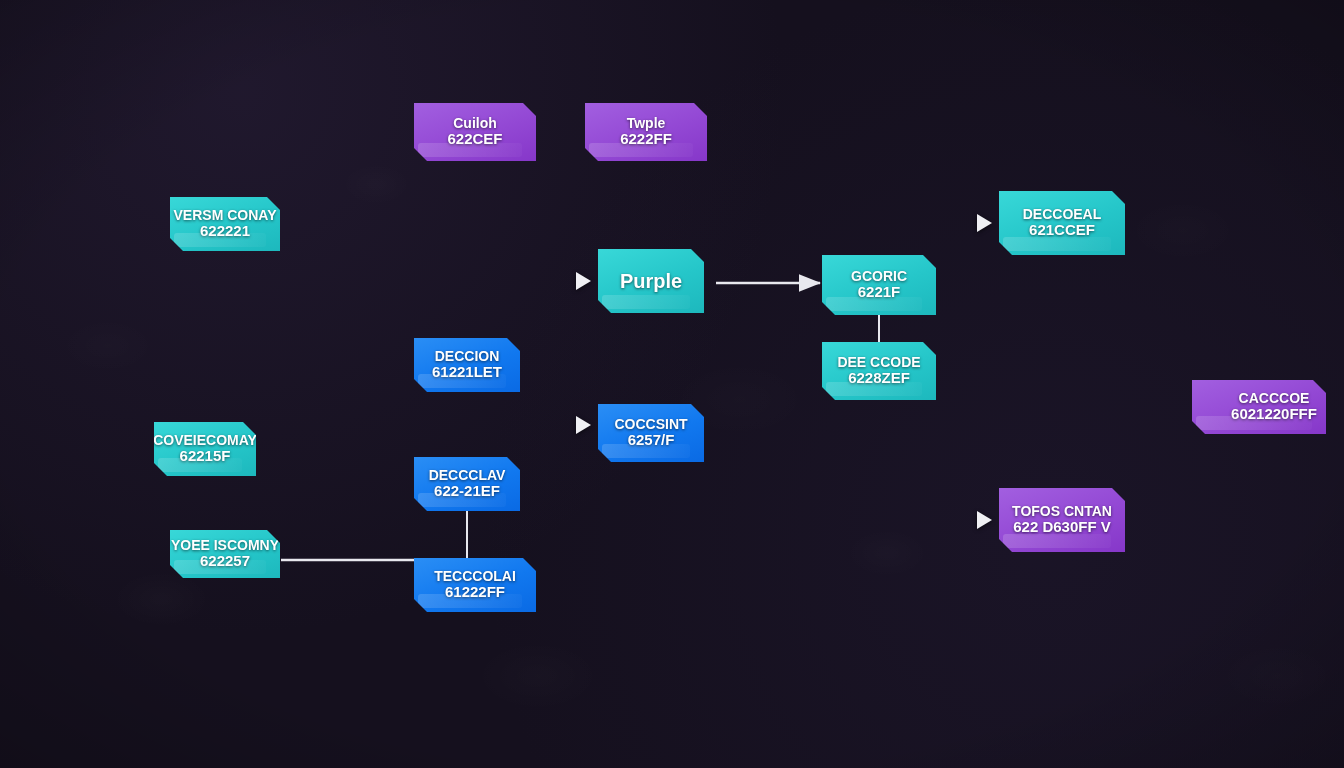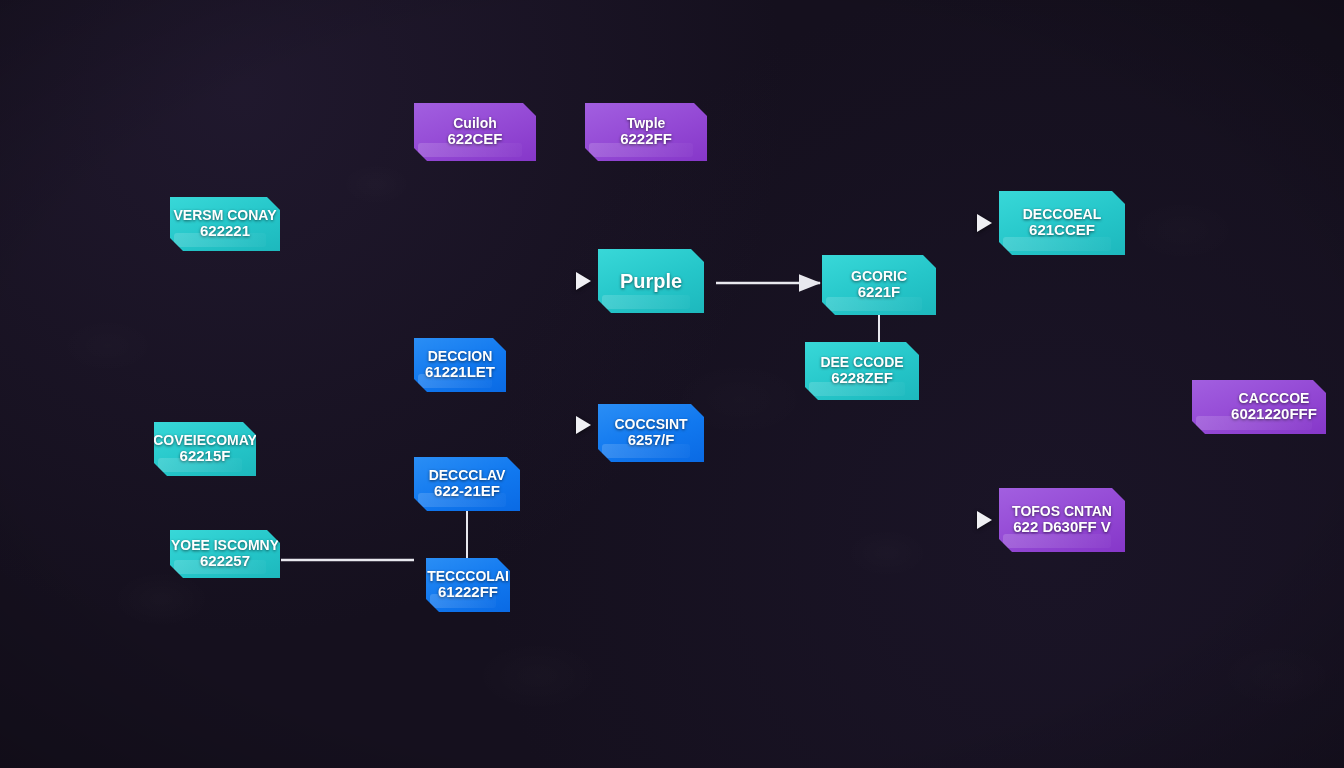--- a/index.html
+++ b/index.html
@@ -122,26 +122,26 @@
       <div class="marker" style="left: 576px; top: 272px;"></div>
       <div class="node t-teal" style="left: 598px; top: 249px; width: 106px; height: 64px;">
         <div class="single">Purple</div>
         <div class="sheen"></div>
       </div>
       <div class="node t-teal" style="left: 822px; top: 255px; width: 114px; height: 60px;">
         <div class="l1">GCORIC</div>
         <div class="l2">6221F</div>
         <div class="sheen"></div>
       </div>
-      <div class="node t-teal" style="left: 805px; top: 342px; width: 114px; height: 58px;">
+      <div class="node t-teal" style="left: 822px; top: 342px; width: 114px; height: 58px;">
         <div class="l1">DEE CCODE</div>
         <div class="l2">6228ZEF</div>
         <div class="sheen"></div>
       </div>
-      <div class="node t-blue" style="left: 414px; top: 338px; width: 92px; height: 54px;">
+      <div class="node t-blue" style="left: 414px; top: 338px; width: 106px; height: 54px;">
         <div class="l1">DECCION</div>
         <div class="l2">61221LET</div>
         <div class="sheen"></div>
       </div>
       <div class="node t-purple" style="left: 1192px; top: 380px; width: 134px; height: 54px; padding-left: 30px;">
         <div class="l1">CACCCOE</div>
         <div class="l2">6021220FFF</div>
         <div class="sheen"></div>
       </div>
       <div class="marker" style="left: 576px; top: 416px;"></div>
@@ -164,20 +164,20 @@
       <div class="node t-purple" style="left: 999px; top: 488px; width: 126px; height: 64px;">
         <div class="l1">TOFOS CNTAN</div>
         <div class="l2">622 D630FF V</div>
         <div class="sheen"></div>
       </div>
       <div class="node t-teal" style="left: 170px; top: 530px; width: 110px; height: 48px;">
         <div class="l1">YOEE ISCOMNY</div>
         <div class="l2">622257</div>
         <div class="sheen"></div>
       </div>
-      <div class="node t-blue" style="left: 414px; top: 558px; width: 84px; height: 54px; margin-left: 12px;">
+      <div class="node t-blue" style="left: 414px; top: 558px; width: 122px; height: 54px;">
         <div class="l1">TECCCOLAI</div>
         <div class="l2">61222FF</div>
         <div class="sheen"></div>
       </div>
     </div>
 
 </div>
 
 </body></html>

